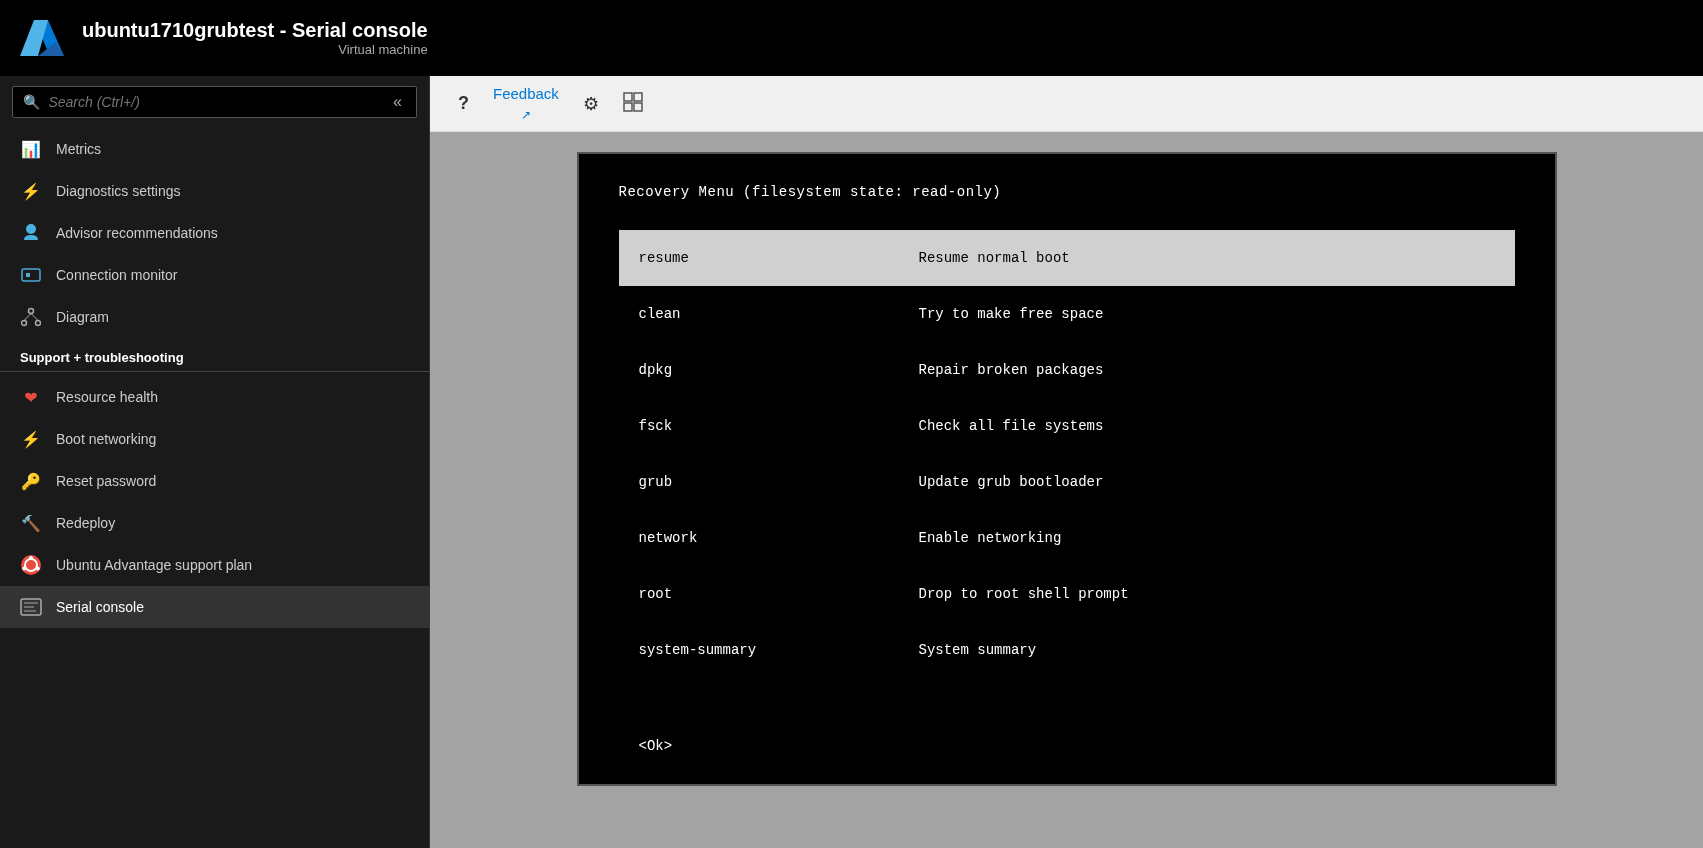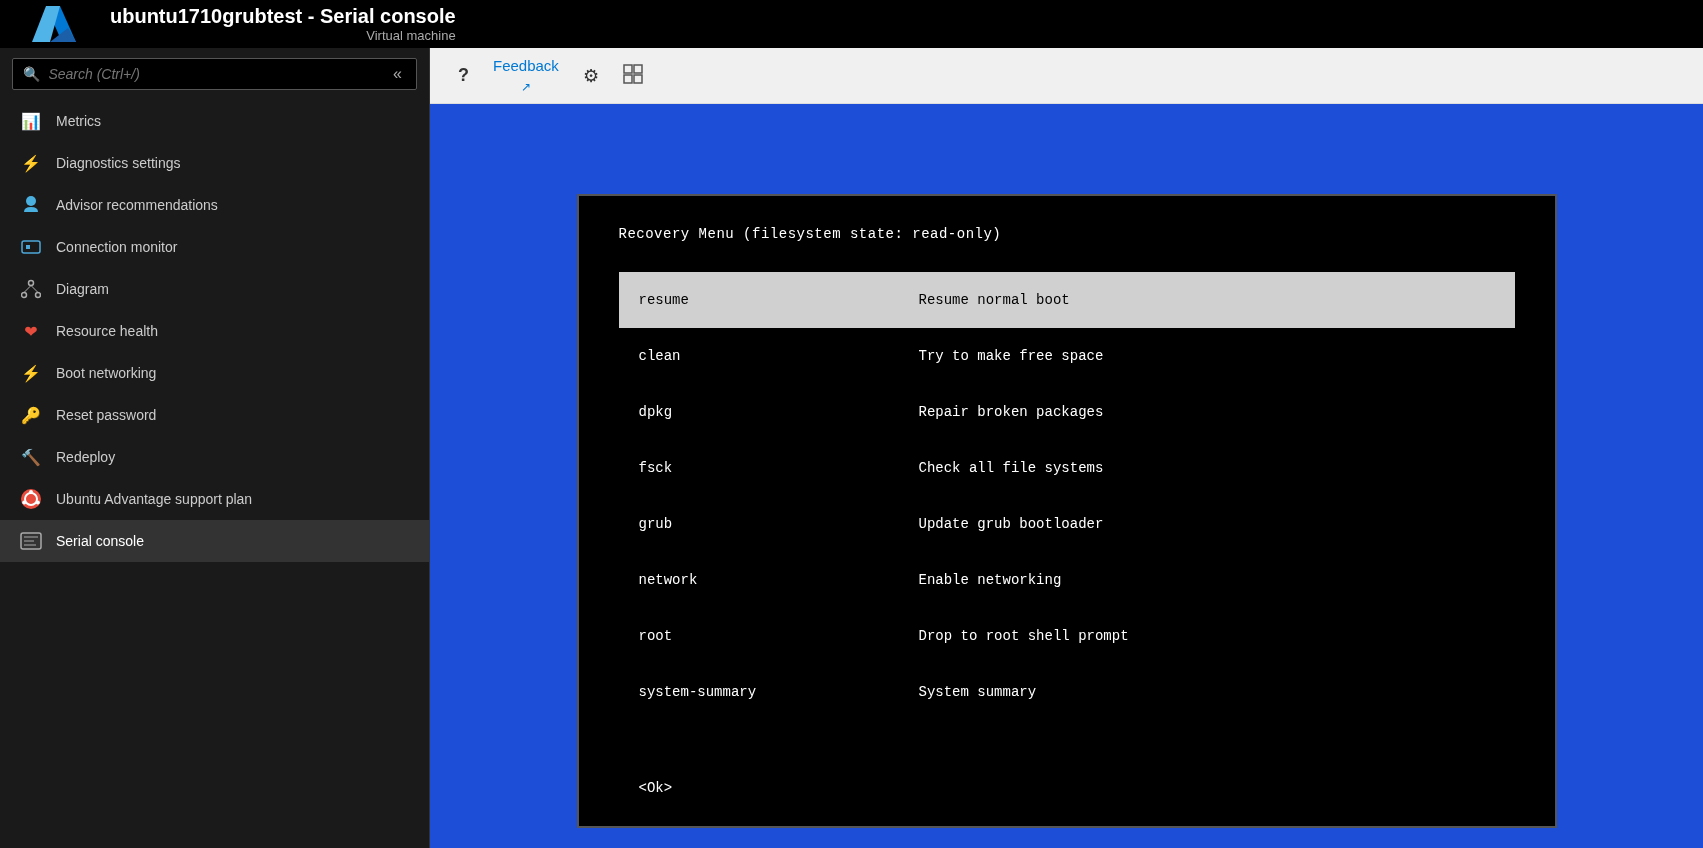--- a/index.html
+++ b/index.html
@@ -4,24 +4,23 @@
   <style>
     * { margin: 0; padding: 0; box-sizing: border-box; }
     body { width: 1703px; height: 848px; overflow: hidden; display: flex; flex-direction: column; font-family: 'Segoe UI', sans-serif; background: #1a1a1a; }
 
     
     .title-bar {
       background: #000;
       color: #fff;
       display: flex;
       align-items: center;
-      padding: 8px 32px;
-      height: 48px;
-      flex-shrink: 0;
-      gap: 16px;
+      padding: 8px 20px;
+      height: 76px;
+      flex-shrink: 0;
     }
     .title-bar-logo {
       width: 48px;
       height: 48px;
       margin-right: 14px;
       flex-shrink: 0;
     }
     .title-bar-text h1 {
       font-size: 20px;
       font-weight: 600;
@@ -148,23 +147,23 @@
       font-size: 14px;
       border: none;
       background: transparent;
     }
     .toolbar-btn.feedback-btn { color: #0078d4; font-size: 15px; flex-direction: column; }
 
     
     .terminal-container {
       flex: 1;
       display: flex;
-      align-items: flex-end;
+      align-items: flex-start;
       justify-content: center;
-      background: #1d4ed8;
+      background: #a3a3a3;
       padding: 20px;
     }
     .terminal {
       background: #000;
       border: 2px solid #555;
       color: #fff;
       font-family: 'Courier New', Courier, monospace;
       font-size: 14px;
       padding: 30px 40px;
       width: 980px;
@@ -263,20 +262,21 @@
           <circle cx="10" cy="4" r="2.5" fill="none" stroke="#aaa" stroke-width="1.5"></circle>
           <circle cx="3" cy="16" r="2.5" fill="none" stroke="#aaa" stroke-width="1.5"></circle>
           <circle cx="17" cy="16" r="2.5" fill="none" stroke="#aaa" stroke-width="1.5"></circle>
           <line x1="10" y1="6.5" x2="3" y2="13.5" stroke="#aaa" stroke-width="1"></line>
           <line x1="10" y1="6.5" x2="17" y2="13.5" stroke="#aaa" stroke-width="1"></line>
         </svg>
       </span>
       <span>Diagram</span>
     </div>
 
+    <div class="sidebar-section-header">Support + troubleshooting</div>
 
     <div class="sidebar-item">
       <span class="item-icon" style="color:#e74c3c;">❤</span>
       <span>Resource health</span>
     </div>
     <div class="sidebar-item">
       <span class="item-icon" style="color:#00b294;">⚡</span>
       <span>Boot networking</span>
     </div>
     <div class="sidebar-item">

